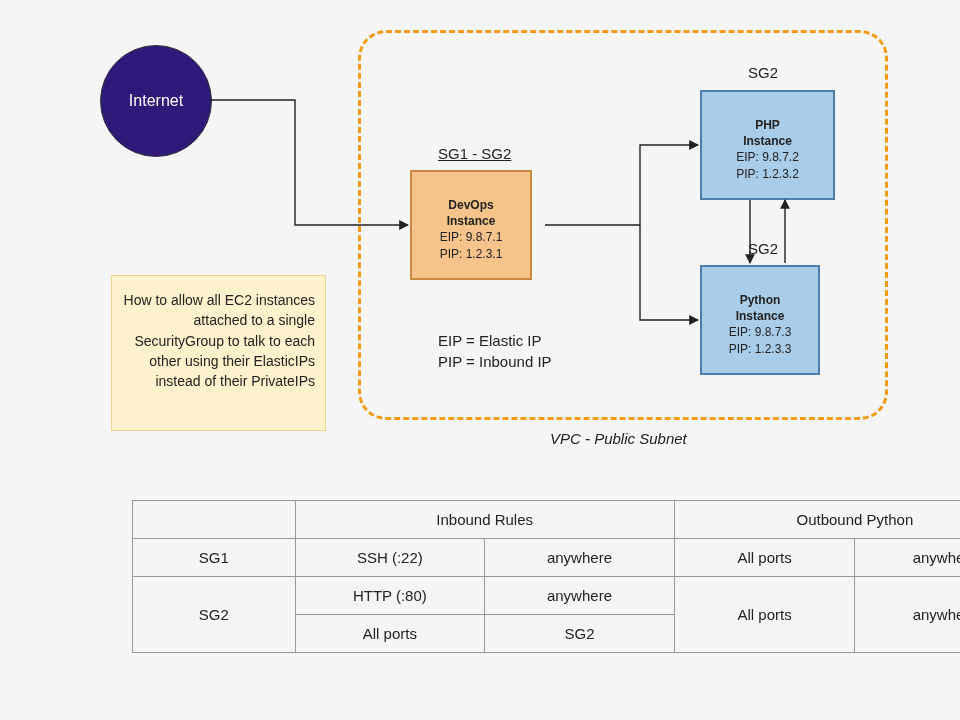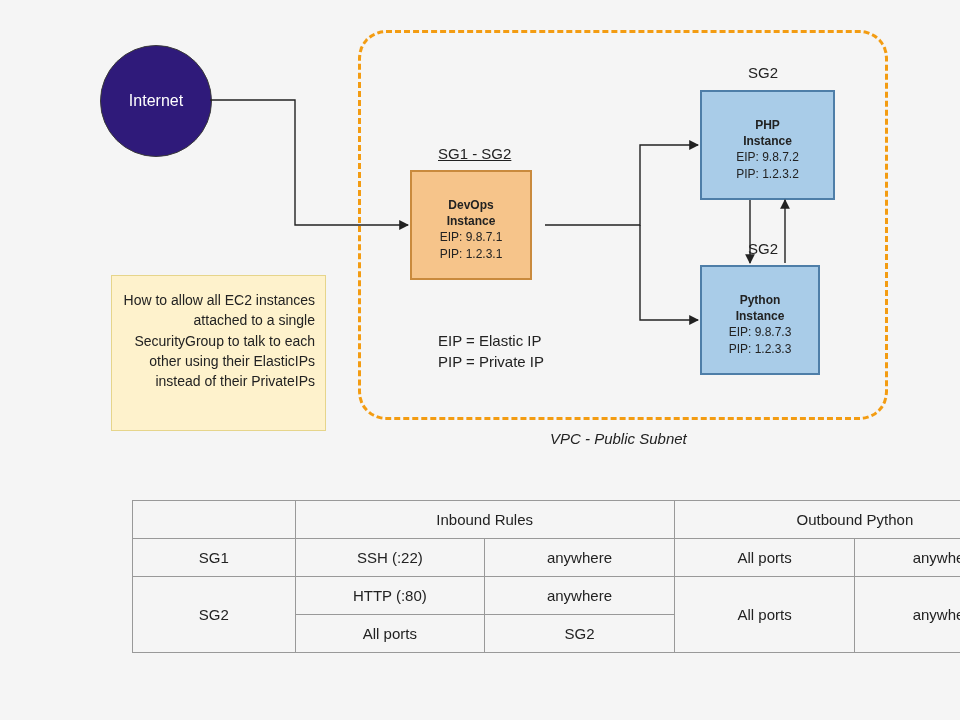--- a/index.html
+++ b/index.html
@@ -199,21 +199,21 @@
   <div class="python-sg-label">SG2</div>
   <div class="box python">
     <div class="title">Python</div>
     <div class="title">Instance</div>
     <div>EIP: 9.8.7.3</div>
     <div>PIP: 1.2.3.3</div>
   </div>
 
   <div class="ip-legend">
     <div>EIP = Elastic IP</div>
-    <div>PIP = Private IP</div>
+    <div>PIP = Inbound IP</div>
   </div>
 
   <div class="question">
     <span>How to allow all EC2 instances attached to a single SecurityGroup to talk to each other using their ElasticIPs instead of their PrivateIPs</span>
   </div>
 
   <svg class="arrows">
     <defs>
       <marker id="arrow" viewBox="0 0 10 10" refX="9" refY="5" markerWidth="7" markerHeight="7" orient="auto-start-reverse">
         <path d="M 0 0 L 10 5 L 0 10 z" fill="#222"></path>

